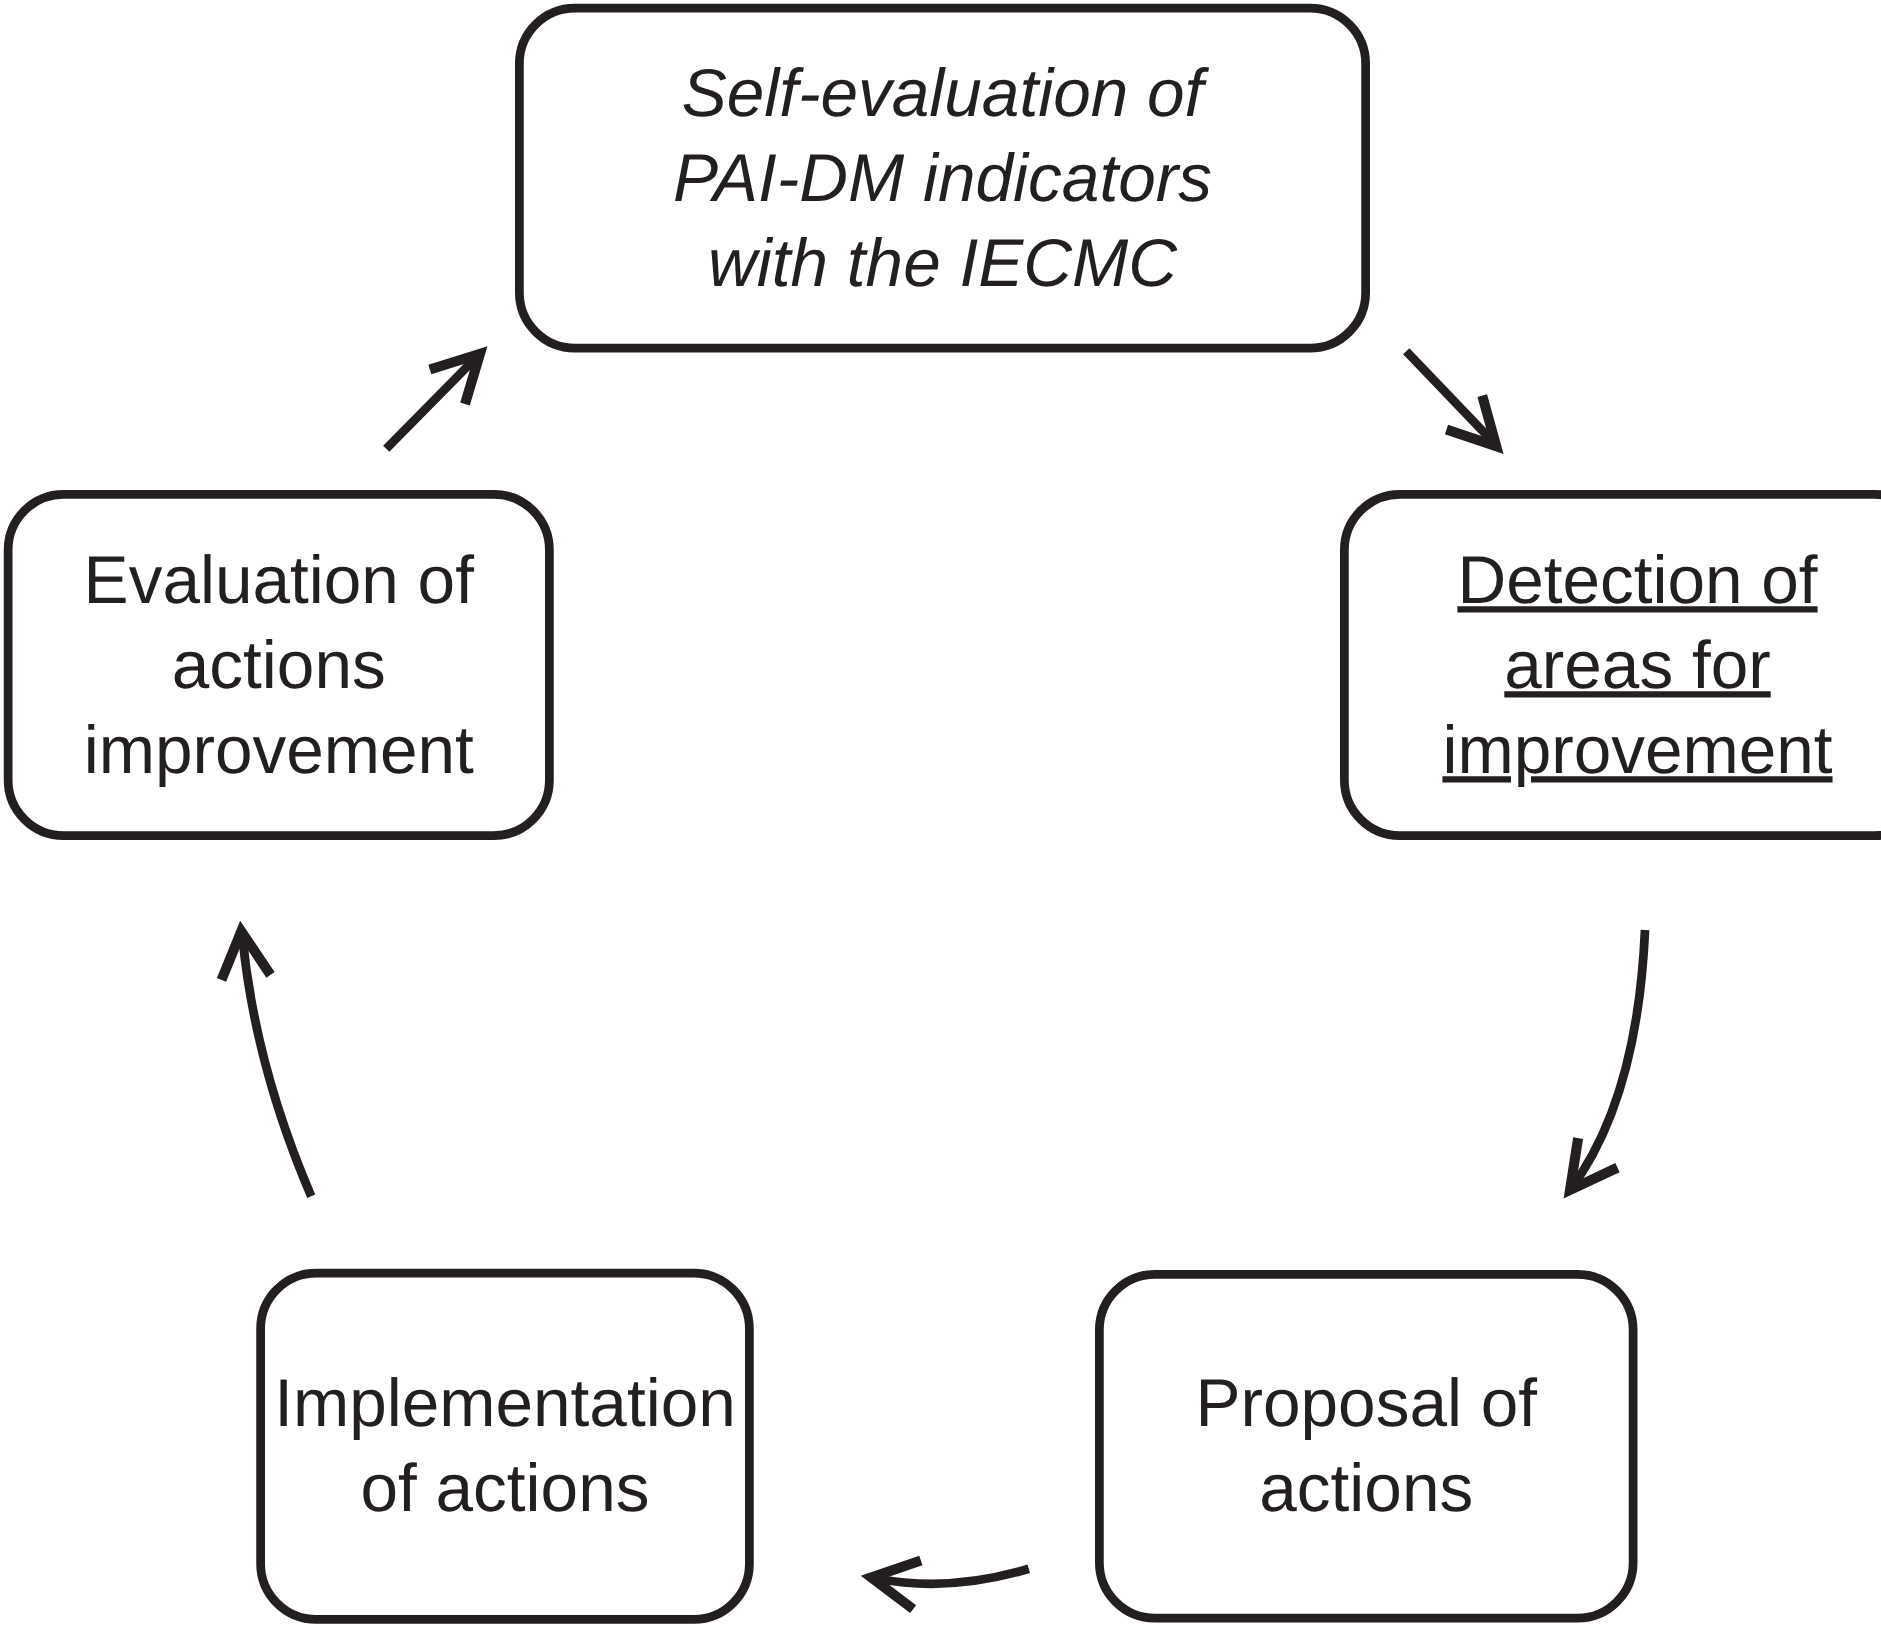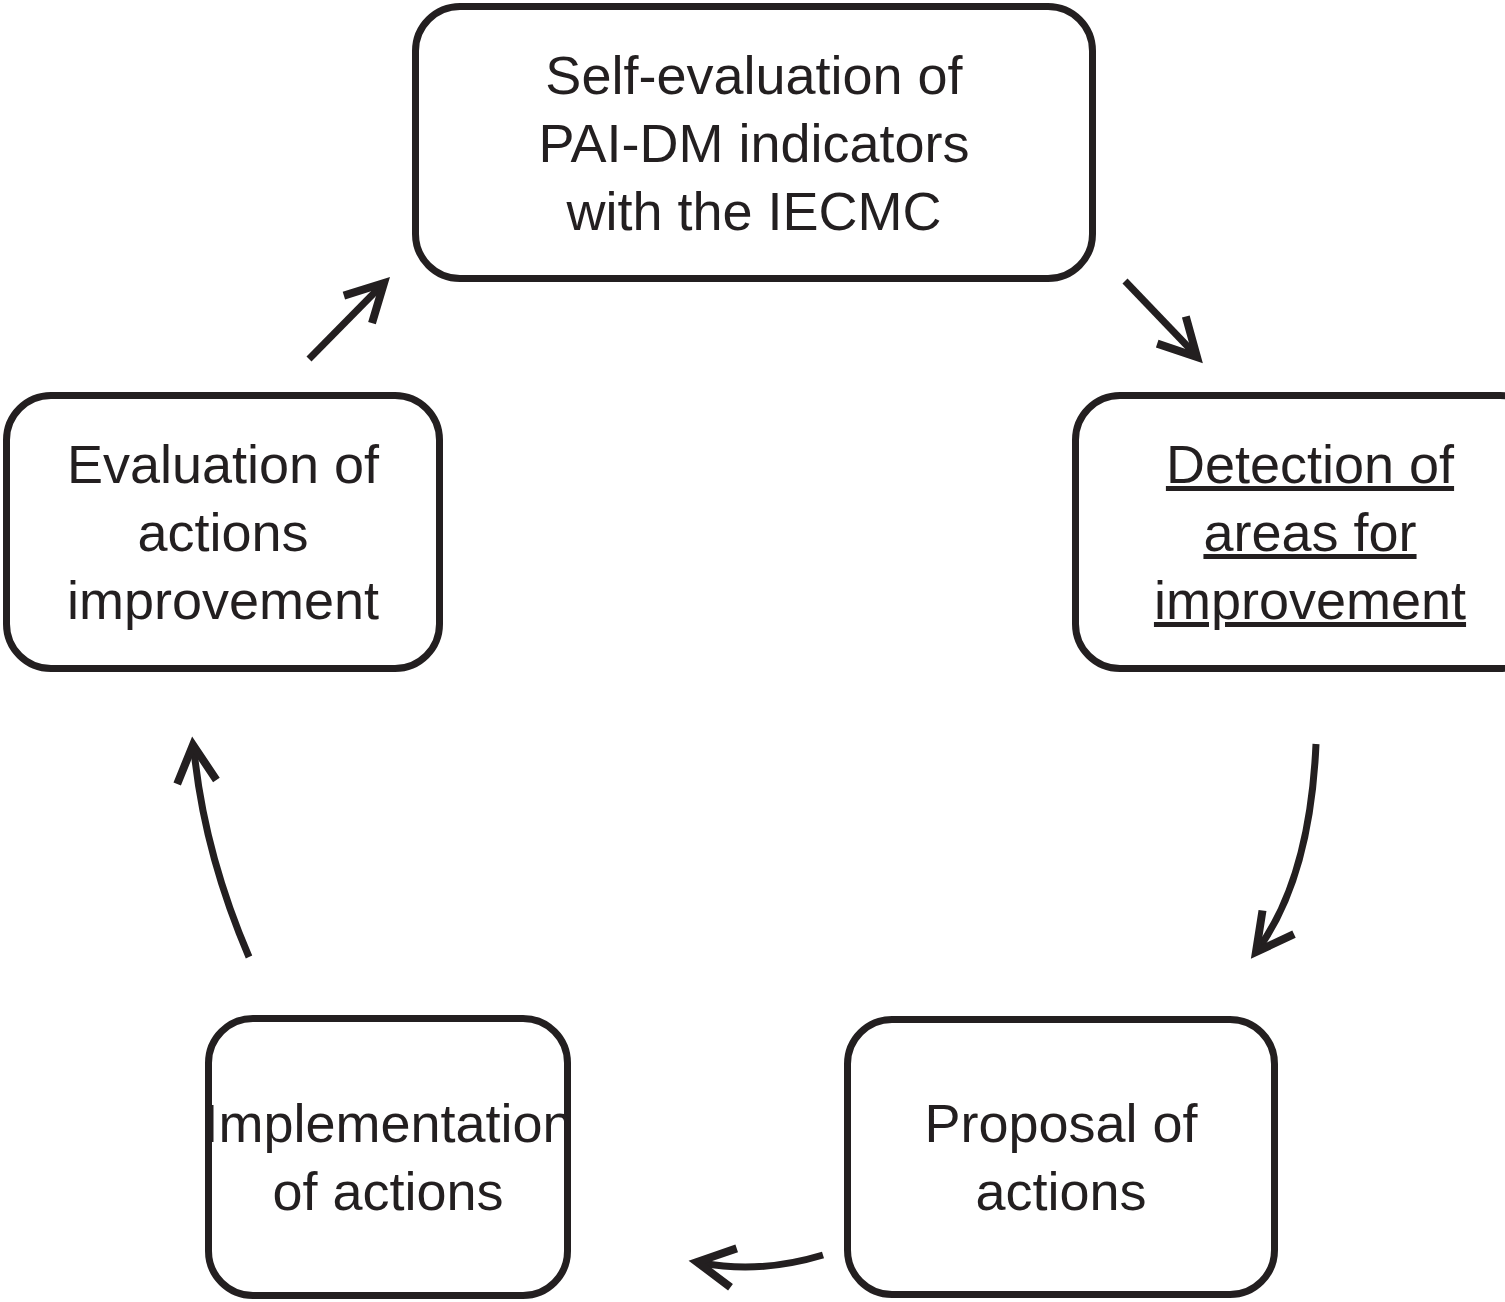--- a/index.html
+++ b/index.html
@@ -38,24 +38,24 @@
     border-radius: 48px;
     background: var(--bg, #ffffff);
     display: flex;
     align-items: center;
     justify-content: center;
     text-align: center;
     font-size: 54px;
     line-height: 68px;
     white-space: pre-line;
   }
-  .n-top   { left: 412px;  top: 3px;    width: 684px; height: 279px; }
+  .n-top   { left: 412px;  top: 3px;    width: 684px; height: 279px; font-style: italic; }
   .n-right { left: 1072px; top: 392px;  width: 476px; height: 280px; text-decoration: underline; }
-  .n-br    { left: 844px;  top: 1016px; width: 434px; height: 282px; }
-  .n-bl    { left: 205px;  top: 1015px; width: 366px; height: 284px; }
+  .n-br    { left: 876px;  top: 1016px; width: 434px; height: 282px; }
+  .n-bl    { left: 205px;  top: 1015px; width: 398px; height: 284px; }
   .n-left  { left: 3px;    top: 392px;  width: 440px; height: 280px; }
 </style>
 </head>
 <body>
 
 <div class="canvas" style="--ink: #231f20; --bg: #ffffff;">
 
   <svg class="arrows" viewBox="0 0 1505 1302" xmlns="http://www.w3.org/2000/svg">
       <path d="M 1125 281 L 1193 352" class="shaft"></path>
       <path d="M 1185.8 316.5 L 1197 357 L 1157.2 343.6" class="head"></path>

